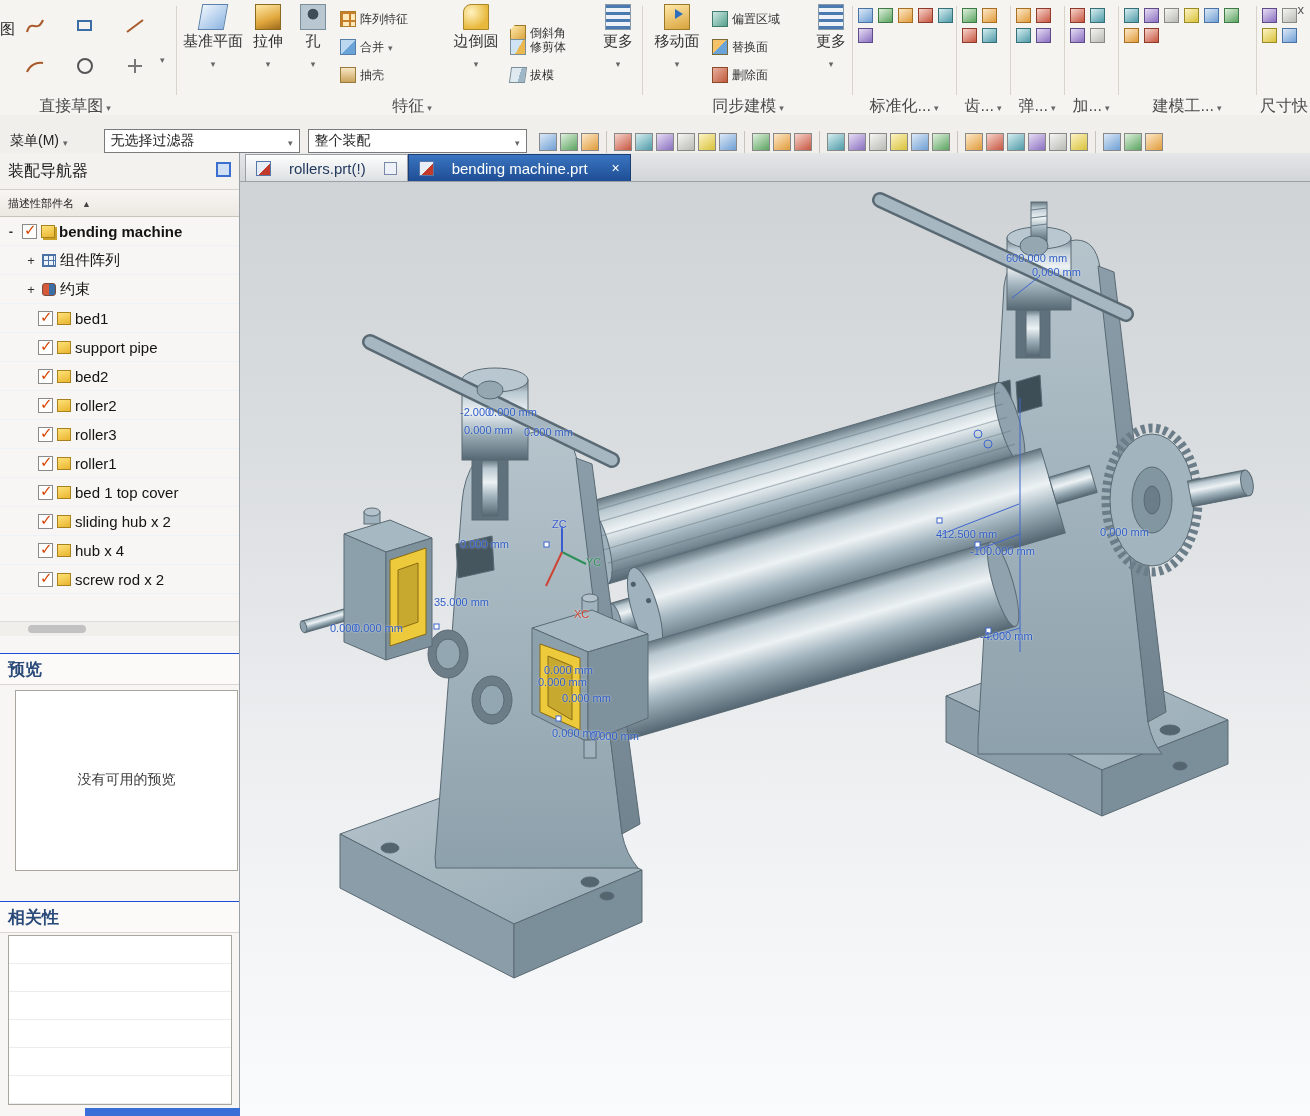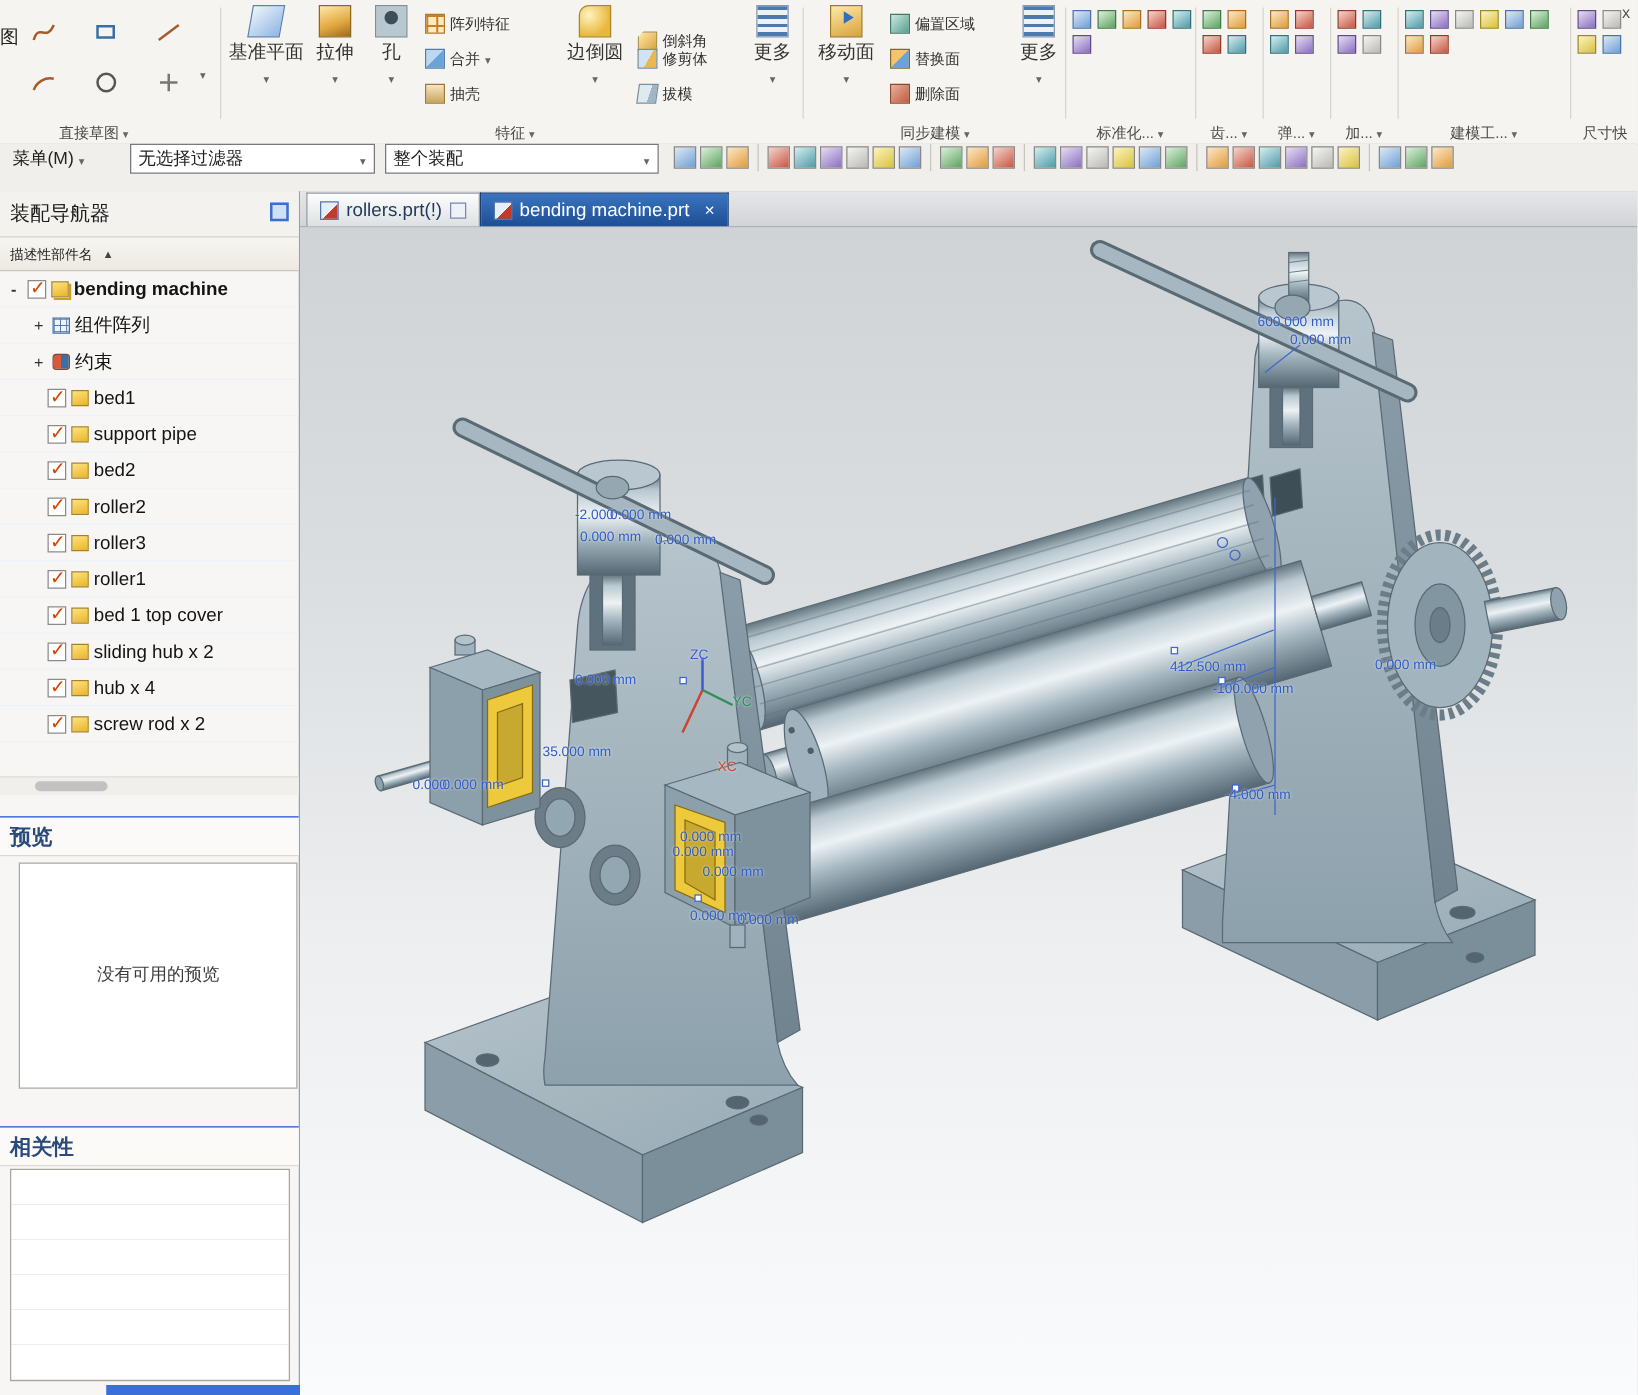--- a/index.html
+++ b/index.html
@@ -4,21 +4,21 @@
 <style>
   html,body{margin:0;padding:0;}
   body{
     width:1310px;height:1116px;position:relative;overflow:hidden;
     font-family:"Liberation Sans","DejaVu Sans",sans-serif;
     background:#f0efec;color:#222;
   }
   
   .ribbon{position:absolute;left:0;top:0;width:1310px;height:115px;background:#f6f4f0;border-bottom:1px solid #c8c4bc;}
   .gdiv{position:absolute;top:6px;bottom:20px;width:1px;background:#d8d4cc;}
-  .gl{position:absolute;bottom:1px;height:16px;font-size:12px;color:#4a4a4a;display:flex;align-items:center;justify-content:center;gap:3px;}
+  .gl{position:absolute;bottom:1px;height:16px;font-size:16px;color:#4a4a4a;display:flex;align-items:center;justify-content:center;gap:3px;}
   .arr::after{content:"▾";font-size:9px;color:#666;}
   .bigbtn{position:absolute;top:4px;height:84px;display:flex;flex-direction:column;align-items:center;gap:2px;cursor:default;}
   .bigbtn .blabel{font-size:15px;color:#333;white-space:nowrap;}
   .bicon{width:26px;height:26px;display:inline-block;border:1px solid #8a8a84;box-sizing:border-box;}
   .rowbtn{position:absolute;display:flex;align-items:center;gap:4px;height:26px;font-size:12px;color:#333;white-space:nowrap;}
   .sicon{width:16px;height:16px;display:inline-block;border:1px solid #8a8a84;box-sizing:border-box;}
   
   .i-datum{background:linear-gradient(135deg,#eef5fc,#8fb6e2);border-color:#5b82ad;transform:skewX(-10deg);}
   .i-extrude{background:linear-gradient(160deg,#ffe9a8,#e0a63c 60%,#9c6a1e);border-color:#8a6a20;}
   .i-hole{background:radial-gradient(circle at 50% 38%,#3e4e58 0 26%,#b9c8d0 30%);border-color:#7b8f9a;}
@@ -44,32 +44,32 @@
   .vA{background:linear-gradient(145deg,#dce9f7,#6f9fd4);border-color:#4a72a4;}
   .vB{background:linear-gradient(145deg,#dff0dc,#5aa360);border-color:#3d7a44;}
   .vC{background:linear-gradient(145deg,#fde8c8,#e09b3a);border-color:#a86f22;}
   .vD{background:linear-gradient(145deg,#f6d5cc,#c75540);border-color:#8f3a2a;}
   .vE{background:linear-gradient(145deg,#d5eef0,#4f9aa8);border-color:#357078;}
   .vF{background:linear-gradient(145deg,#e6ddf4,#8a6fc0);border-color:#5f4a8a;}
   .vG{background:linear-gradient(145deg,#f5f5f2,#b9b9b4);border-color:#8a8a84;}
   .vH{background:linear-gradient(145deg,#fdf3c4,#d8c23a);border-color:#9a8a22;}
   .winx{position:absolute;right:6px;top:2px;font-size:13px;color:#555;cursor:default;}
   
-  .menurow{position:absolute;left:0;top:115px;width:1310px;height:38px;background:#f1efeb;border-bottom:1px solid #c2beb6;display:flex;align-items:flex-start;}
+  .menurow{position:absolute;left:0;top:115px;width:1310px;height:38px;background:#f1efeb;border-bottom:1px solid #c2beb6;display:flex;align-items:flex-end;}
   .menubtn{margin-left:4px;font-size:14px;color:#222;display:flex;align-items:center;gap:4px;padding:3px 6px;}
   .dd{background:#fff;border:1px solid #7a7a7a;height:22px;font-size:14px;padding:0 6px;display:flex;align-items:center;color:#222;}
   .dd .arr{margin-left:auto;padding-left:10px;}
   .dd1{width:182px;margin-left:30px;}
   .dd2{width:205px;margin-left:8px;}
   .qbar{display:flex;align-items:center;gap:3px;margin-left:12px;}
   .qicon{width:18px;height:18px;display:inline-block;border:1px solid #888;box-sizing:border-box;}
   .qsep{width:1px;height:22px;background:#c9c5bd;margin:0 4px;display:inline-block;}
   
   .tabbar{position:absolute;left:240px;top:153px;width:1070px;height:29px;background:linear-gradient(#e4e6e8,#d2d5d8);border-bottom:1px solid #9aa0a6;display:flex;align-items:flex-end;padding-left:5px;box-sizing:border-box;}
-  .tab{height:27px;display:flex;align-items:center;gap:6px;padding:0 10px;font-size:15px;border:1px solid #9aa0a6;border-bottom:none;box-sizing:border-box;}
+  .tab{height:27px;display:flex;align-items:center;gap:18px;padding:0 10px;font-size:15px;border:1px solid #9aa0a6;border-bottom:none;box-sizing:border-box;}
   .tab.inactive{background:linear-gradient(#fdfdfc,#dde0e3);color:#223a5e;}
   .tab.active{background:linear-gradient(#3a74c0,#1e4e94);color:#fff;border-color:#1a3e74;}
   .tabicon{width:13px;height:13px;display:inline-block;background:linear-gradient(135deg,#e8eef5 55%,#c23a2a 55%);border:1px solid #5577aa;}
   .tabwin{width:11px;height:11px;display:inline-block;border:1px solid #7788aa;background:#eef2f8;}
   .tabclose{margin-left:6px;font-size:14px;line-height:1;}
   
   .leftpanel{position:absolute;left:0;top:153px;width:240px;height:963px;background:#f7f6f4;border-right:1px solid #9aa0a6;box-sizing:border-box;}
   .lp-header{position:absolute;left:0;top:0;width:100%;height:36px;background:#f3f2ef;display:flex;align-items:center;padding:0 8px;box-sizing:border-box;font-size:16px;color:#1a1a1a;}
   .lp-float{position:absolute;right:8px;top:9px;width:15px;height:15px;border:2px solid #3a6fd0;background:#cfe0f5;box-sizing:border-box;}
   .lp-colheader{position:absolute;left:0;top:36px;width:100%;height:28px;background:linear-gradient(#f8f6f2,#ece9e3);border-top:1px solid #d5d1c9;border-bottom:1px solid #c9c5bd;display:flex;align-items:center;padding:0 8px;box-sizing:border-box;font-size:11px;color:#222;gap:8px;}

